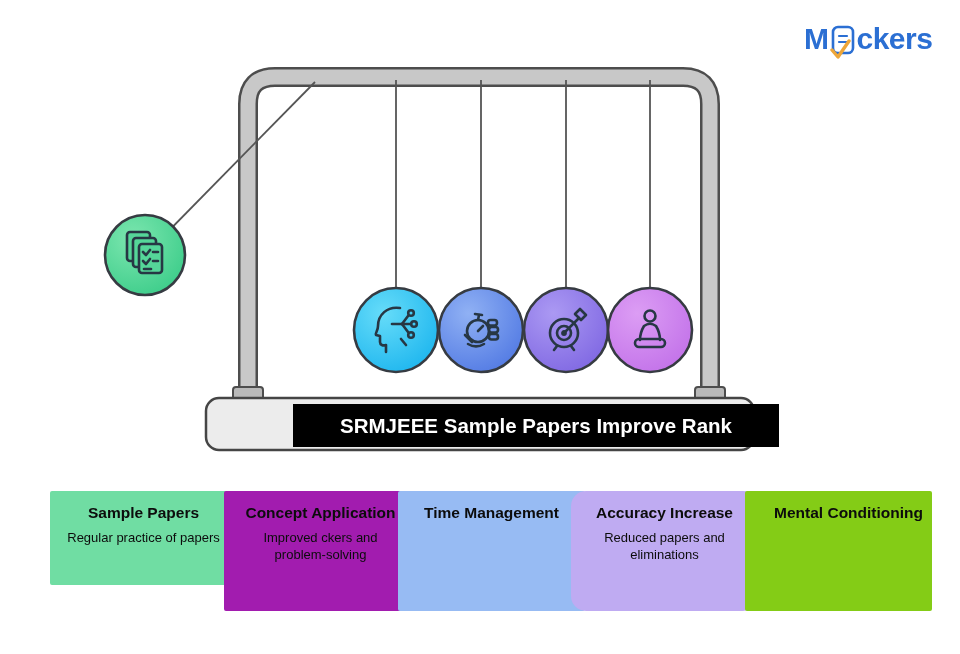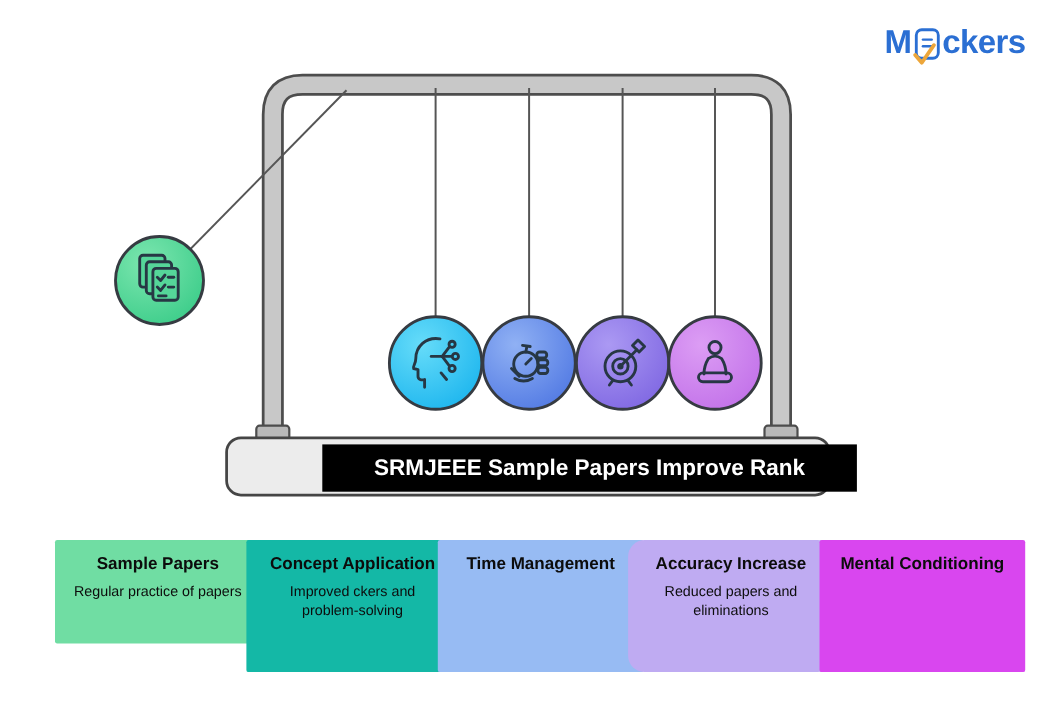--- a/index.html
+++ b/index.html
@@ -156,28 +156,28 @@
       <line x1="9" y1="17" x2="17" y2="17" stroke="#2b6fd3" stroke-width="2.2" stroke-linecap="round"></line>
       <polyline points="2,25 8,32 19,16" fill="none" stroke="#eda63a" stroke-width="3.4" stroke-linecap="round" stroke-linejoin="round"></polyline>
     </svg>
     <span class="part">ckers</span>
   </div>
 
   <div class="card card1 short" style="background: rgb(112, 221, 163);">
     <div class="card-title">Sample Papers</div>
     <div class="card-desc">Regular practice of papers</div>
   </div>
-  <div class="card card2" style="background: #14b8a6; padding-left: 15px;">
+  <div class="card card2" style="background: #a21caf; padding-left: 15px;">
     <div class="card-title">Concept Application</div>
     <div class="card-desc">Improved ckers and problem-solving</div>
   </div>
   <div class="card card3" style="background: rgb(151, 187, 243);">
     <div class="card-title">Time Management</div>
   </div>
   <div class="card card4" style="background: rgb(191, 171, 242);">
     <div class="card-title">Accuracy Increase</div>
     <div class="card-desc">Reduced papers and eliminations</div>
   </div>
-  <div class="card card5" style="background: #d946ef;">
+  <div class="card card5" style="background: #84cc16; text-align: right;">
     <div class="card-title">Mental Conditioning</div>
   </div>
 
 </div>
 
 </body></html>

